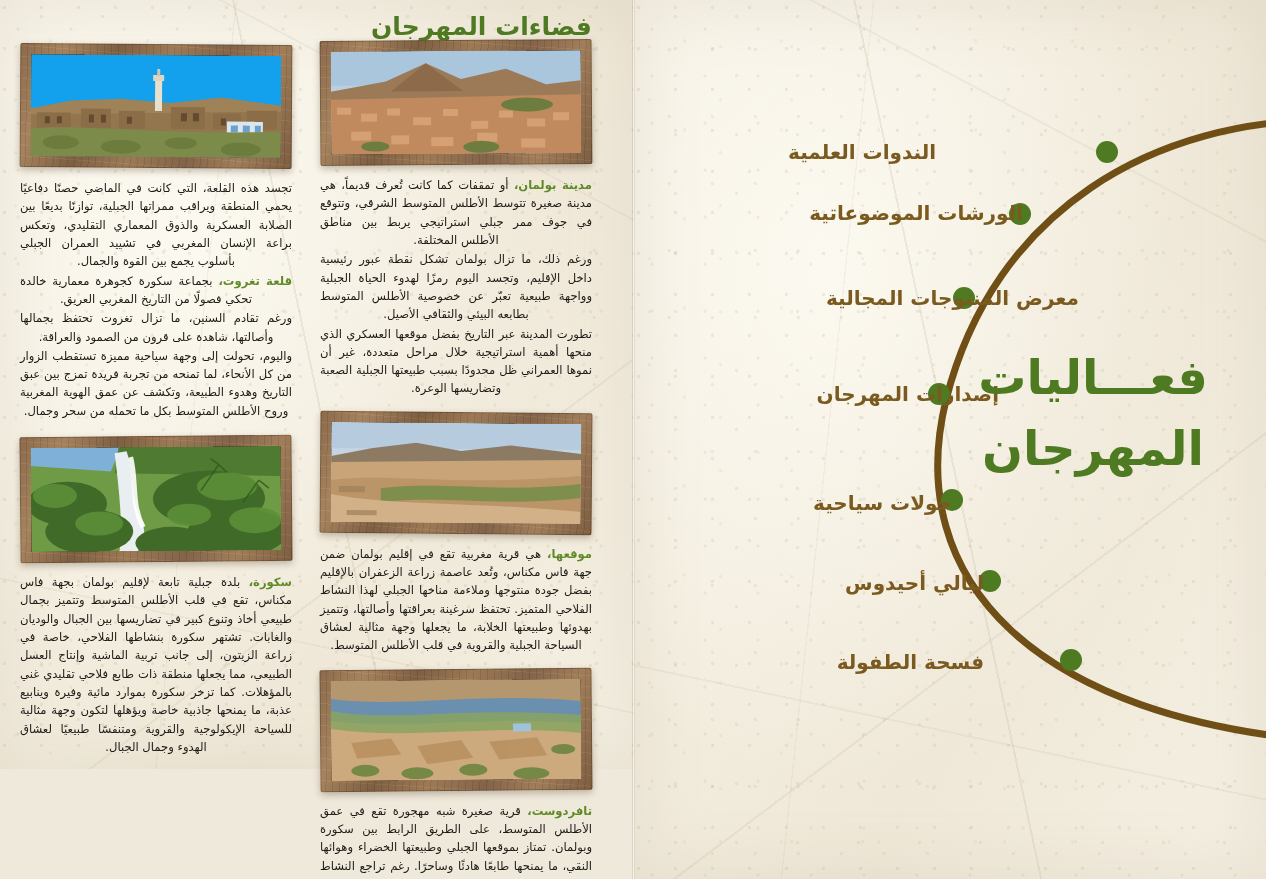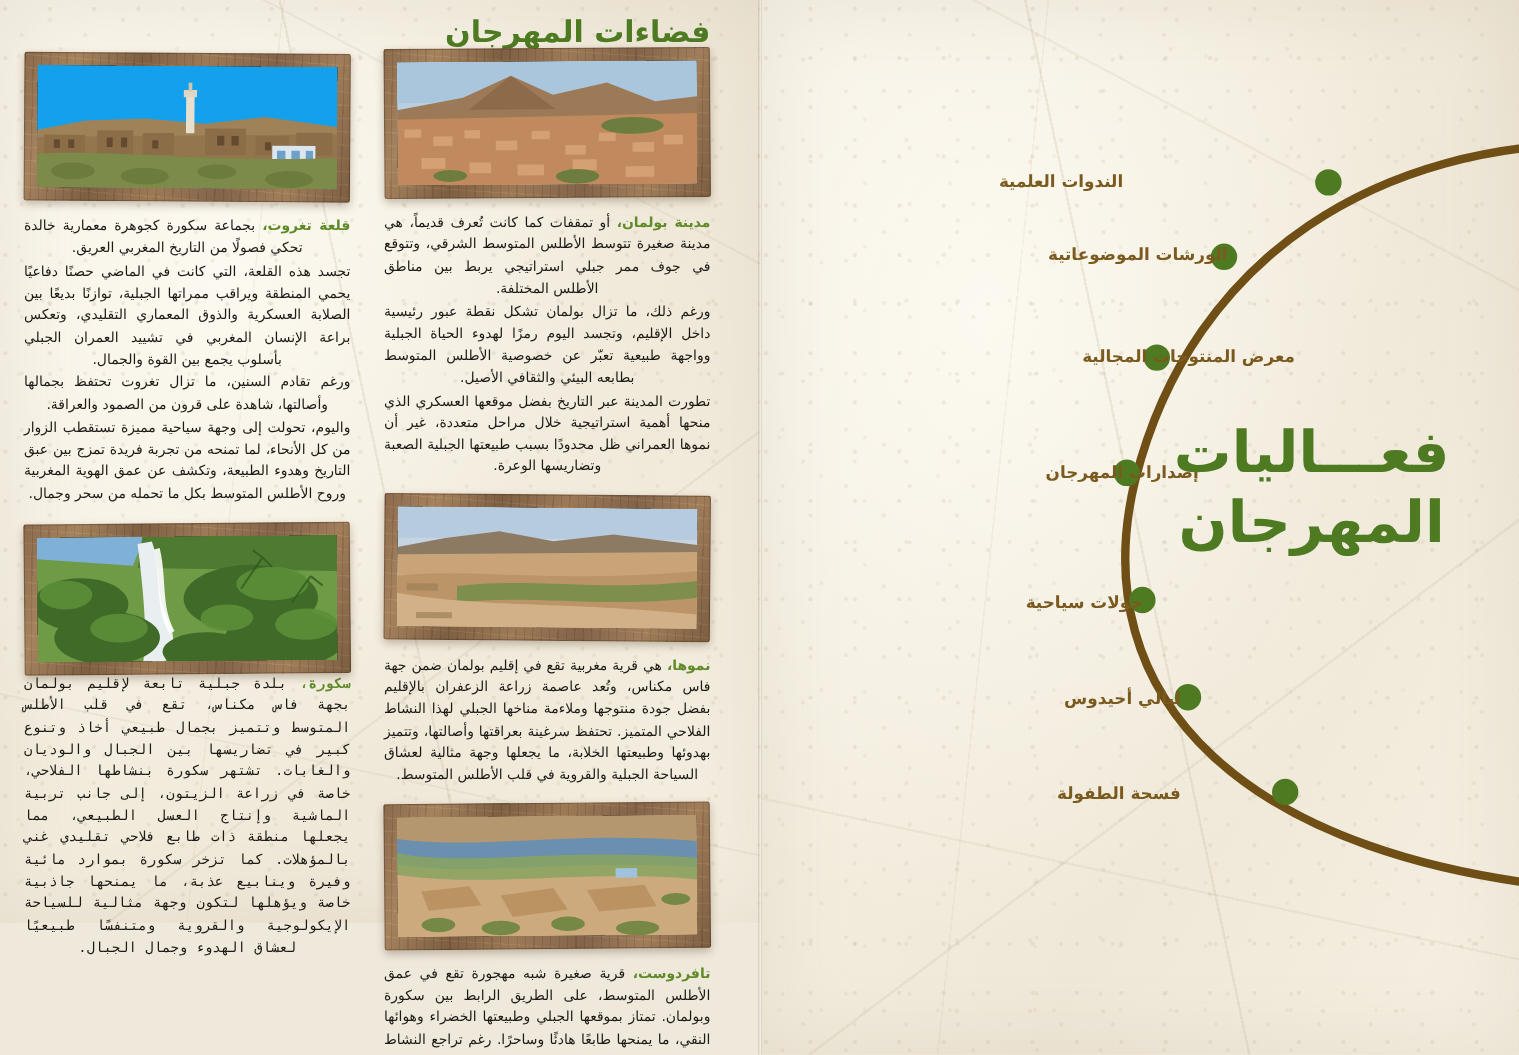--- a/index.html
+++ b/index.html
@@ -50,41 +50,41 @@
     z-index:40;
   }
 
   
   .timeline-wrap{position:absolute;inset:0;z-index:5;}
   .arc-svg{position:absolute;left:0;top:0;width:632px;height:879px;}
 
   .tl-label{
     position:absolute;
     color:#7a5a1e;
-    font-size:14px;
+    font-size:20px;
     font-weight:700;
     white-space:nowrap;
     text-align:right;
     transform:translateY(-50%);
     letter-spacing:0;
     margin-left:44px;
   }
 
   .title-block{
     position:absolute;
     right:48px;top:348px;
     width:250px;
     text-align:center;
     color:#4e7a22;
     font-size:48px;
     line-height:1.22;
     font-weight:700;
     z-index:8;
   }
-  .title-block .l2{display:block;}
+  .title-block .l2{display:block;margin-top:12px;}
 
   
   .rp{position:absolute;inset:0;z-index:5;}
   .rp-title{
     position:absolute;right:42px;top:12px;
     font-size:25px;color:#4e7a22;font-weight:700;
   }
 
   .col{position:absolute;top:0;}
   .col-right{right:42px;width:272px;}
@@ -219,21 +219,21 @@
               <path d="M0 72 C 70 84 140 78 250 88 L250 100 L0 100 Z" fill="#d2b189"></path>
               <g fill="#9d8058" opacity=".7">
                 <rect x="8" y="64" width="26" height="6"></rect>
                   <rect x="16" y="88" width="30" height="5"></rect>
               </g>
             </svg>
           </div>
         </div>
 
         <div class="para" style="margin-top:11px;">
-          <p><span class="lede">نموها،</span>
+          <p><span class="lede">موقعها،</span>
              <span>هي قرية مغربية تقع في إقليم بولمان ضمن جهة فاس مكناس، وتُعد عاصمة زراعة الزعفران بالإقليم بفضل جودة منتوجها وملاءمة مناخها الجبلي لهذا النشاط الفلاحي المتميز. تحتفظ سرغينة بعراقتها وأصالتها، وتتميز بهدوئها وطبيعتها الخلابة، ما يجعلها وجهة مثالية لعشاق السياحة الجبلية والقروية في قلب الأطلس المتوسط.</span></p>
         </div>
 
         <div class="frame" style="height:100px;margin-top:14px;transform:rotate(-.5deg);">
           <div class="photo">
             <svg viewBox="0 0 250 100" preserveAspectRatio="none" style="display:block;width:100%;height:100px;">
               <rect width="250" height="100" fill="#c8a87f"></rect>
               <path d="M0 0 L250 0 L250 26 C 170 16 90 30 0 20 Z" fill="#b5976f"></path>
               <path d="M0 18 C 70 28 150 12 250 22 L250 44 C 150 36 70 50 0 40 Z" fill="#6b8fae"></path>
               <path d="M0 30 C 60 42 130 26 250 36 L250 56 C 130 48 60 62 0 50 Z" fill="#8aa55f" opacity=".85"></path>
@@ -302,23 +302,23 @@
                 <ellipse cx="30" cy="88" rx="18" ry="7"></ellipse>
                   <ellipse cx="90" cy="92" rx="20" ry="7"></ellipse>
                 <ellipse cx="150" cy="88" rx="16" ry="6"></ellipse>
                   <ellipse cx="210" cy="94" rx="20" ry="7"></ellipse>
               </g>
             </svg>
           </div>
         </div>
 
         <div class="para" style="margin-top:11px;">
+          <p>تجسد هذه القلعة، التي كانت في الماضي حصنًا دفاعيًا يحمي المنطقة ويراقب ممراتها الجبلية، توازنًا بديعًا بين الصلابة العسكرية والذوق المعماري التقليدي، وتعكس براعة الإنسان المغربي في تشييد العمران الجبلي بأسلوب يجمع بين القوة والجمال.</p>
           <p><span class="lede">قلعة تغروت،</span>
              <span>بجماعة سكورة كجوهرة معمارية خالدة تحكي فصولًا من التاريخ المغربي العريق.</span></p>
-          <p>تجسد هذه القلعة، التي كانت في الماضي حصنًا دفاعيًا يحمي المنطقة ويراقب ممراتها الجبلية، توازنًا بديعًا بين الصلابة العسكرية والذوق المعماري التقليدي، وتعكس براعة الإنسان المغربي في تشييد العمران الجبلي بأسلوب يجمع بين القوة والجمال.</p>
           <p>ورغم تقادم السنين، ما تزال تغروت تحتفظ بجمالها وأصالتها، شاهدة على قرون من الصمود والعراقة.</p>
           <p>واليوم، تحولت إلى وجهة سياحية مميزة تستقطب الزوار من كل الأنحاء، لما تمنحه من تجربة فريدة تمزج بين عبق التاريخ وهدوء الطبيعة، وتكشف عن عمق الهوية المغربية وروح الأطلس المتوسط بكل ما تحمله من سحر وجمال.</p>
         </div>
 
         <div class="frame" style="height:104px;margin-top:16px;transform:rotate(-.5deg);">
           <div class="photo">
             <svg viewBox="0 0 250 104" preserveAspectRatio="none" style="display:block;width:100%;height:104px;">
               <rect width="250" height="104" fill="#6f9a46"></rect>
               <path d="M0 0 L90 0 L80 24 L0 18 Z" fill="#7fb0d8"></path>
               <path d="M88 0 L250 0 L250 30 L84 26 Z" fill="#4e7a32"></path>
@@ -342,21 +342,21 @@
                 <path d="M170 44 L188 18"></path>
                   <path d="M188 18 L196 26"></path>
                   <path d="M188 18 L180 12"></path>
                 <path d="M212 56 L228 34"></path>
                   <path d="M228 34 L238 42"></path>
               </g>
             </svg>
           </div>
         </div>
 
-        <div class="para" style="margin-top:0;font-family:Liberation Mono, monospace;">
+        <div class="para" style="margin-top:11px;">
           <p><span class="lede">سكورة،</span>
              <span>بلدة جبلية تابعة لإقليم بولمان بجهة فاس مكناس، تقع في قلب الأطلس المتوسط وتتميز بجمال طبيعي أخاذ وتنوع كبير في تضاريسها بين الجبال والوديان والغابات. تشتهر سكورة بنشاطها الفلاحي، خاصة في زراعة الزيتون، إلى جانب تربية الماشية وإنتاج العسل الطبيعي، مما يجعلها منطقة ذات طابع فلاحي تقليدي غني بالمؤهلات. كما تزخر سكورة بموارد مائية وفيرة وينابيع عذبة، ما يمنحها جاذبية خاصة ويؤهلها لتكون وجهة مثالية للسياحة الإيكولوجية والقروية ومتنفسًا طبيعيًا لعشاق الهدوء وجمال الجبال.</span></p>
         </div>
       </div>
 
     </div>
   </div>
 
   <div class="gutter"></div>
 </div>

